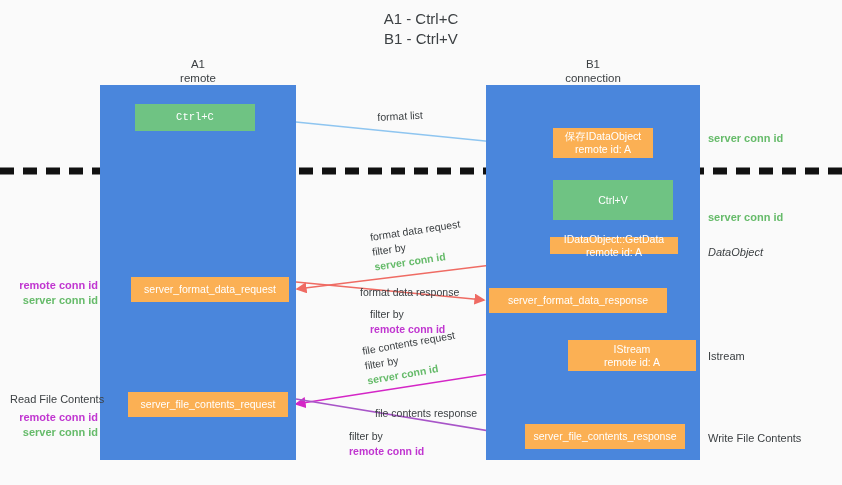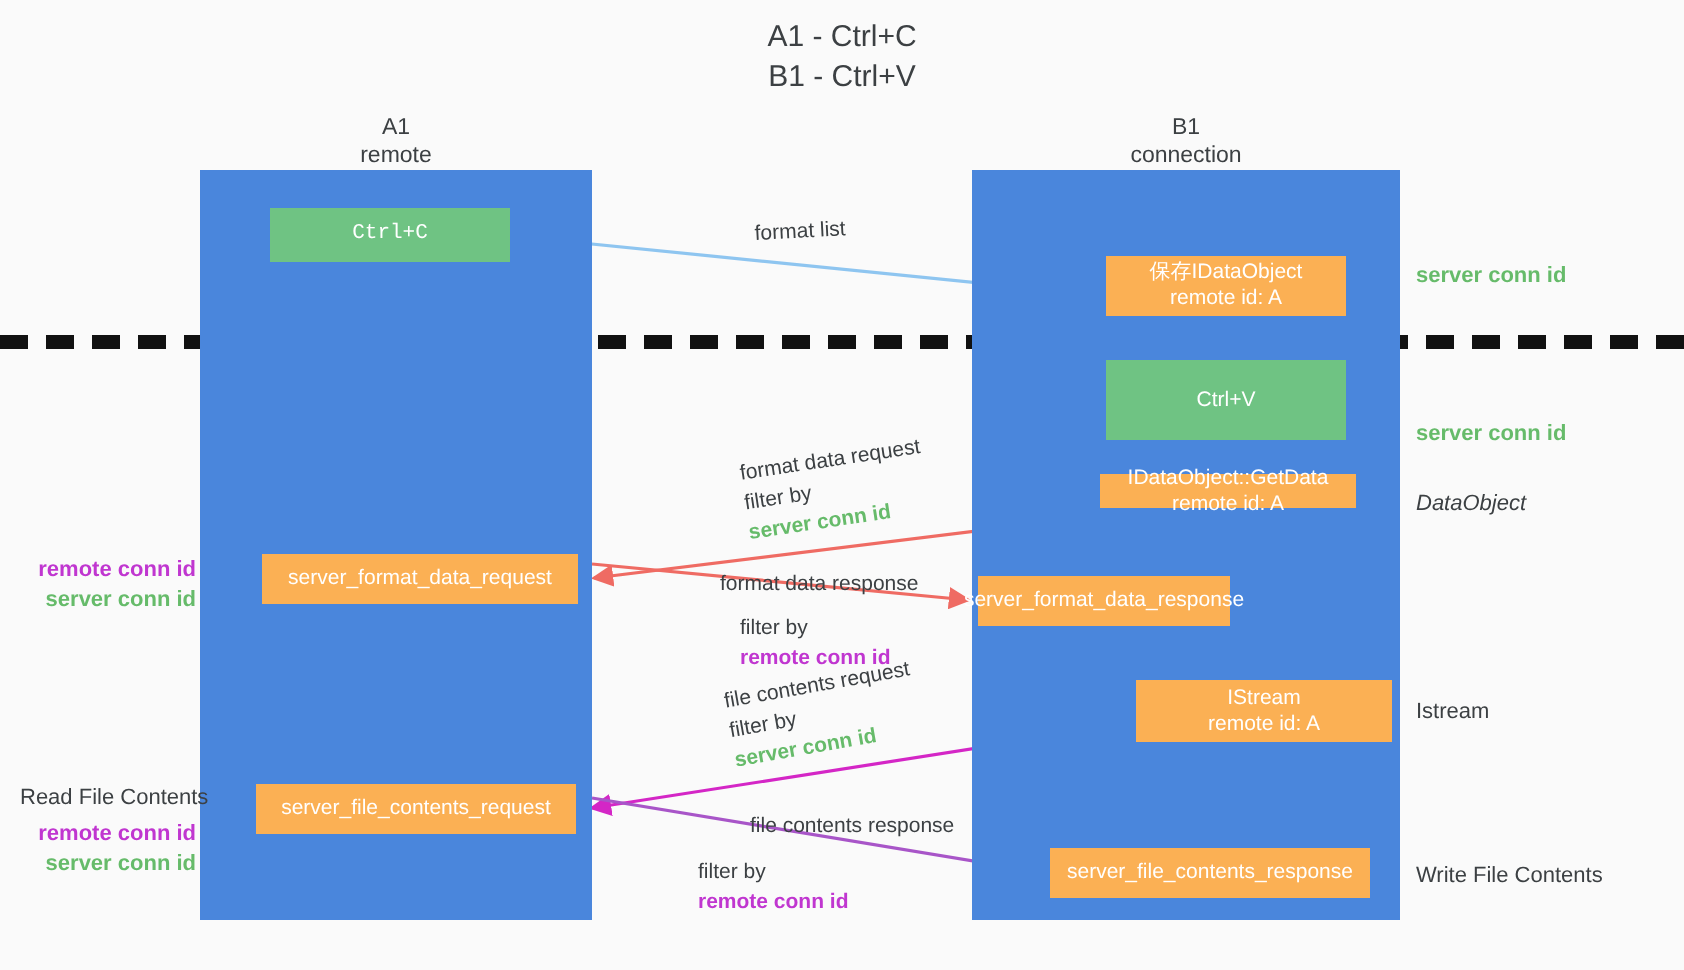--- a/index.html
+++ b/index.html
@@ -39,26 +39,26 @@
   .box{
     position:absolute;box-sizing:border-box;
     display:flex;flex-direction:column;align-items:center;justify-content:center;
     color:#ffffff;font-size:10.5px;line-height:13px;text-align:center;
   }
   .box.green{background:#6fc383;}
   .box.orange{background:#fbb054;}
   .box .ln{display:block;white-space:nowrap;}
 
   #box-ctrlc{left:135px;top:104px;width:120px;height:27px;font-family:Liberation Mono, monospace;}
-  #box-savedo{left:553px;top:128px;width:120px;height:30px;}
+  #box-savedo{left:553px;top:128px;width:100px;height:30px;}
   #box-ctrlv{left:553px;top:180px;width:120px;height:40px;}
   #box-getdata{left:550px;top:237px;width:128px;height:17px;}
   #box-istream{left:568px;top:340px;width:128px;height:31px;}
   #box-fmtreq{left:131px;top:277px;width:158px;height:25px;}
-  #box-fmtresp{left:489px;top:288px;width:126px;height:25px;}
+  #box-fmtresp{left:489px;top:288px;width:178px;height:25px;}
   #box-filereq{left:128px;top:392px;width:160px;height:25px;}
   #box-fileresp{left:525px;top:424px;width:160px;height:25px;}
 
   
   .side-label{position:absolute;font-size:11px;line-height:15px;white-space:nowrap;}
   .green-t{color:#66bb6a;font-weight:bold;}
   .purple-t{color:#c036d0;font-weight:bold;}
   .dark-t{color:#3c4043;}
 
   #lbl-srv1{left:708px;top:131px;}

